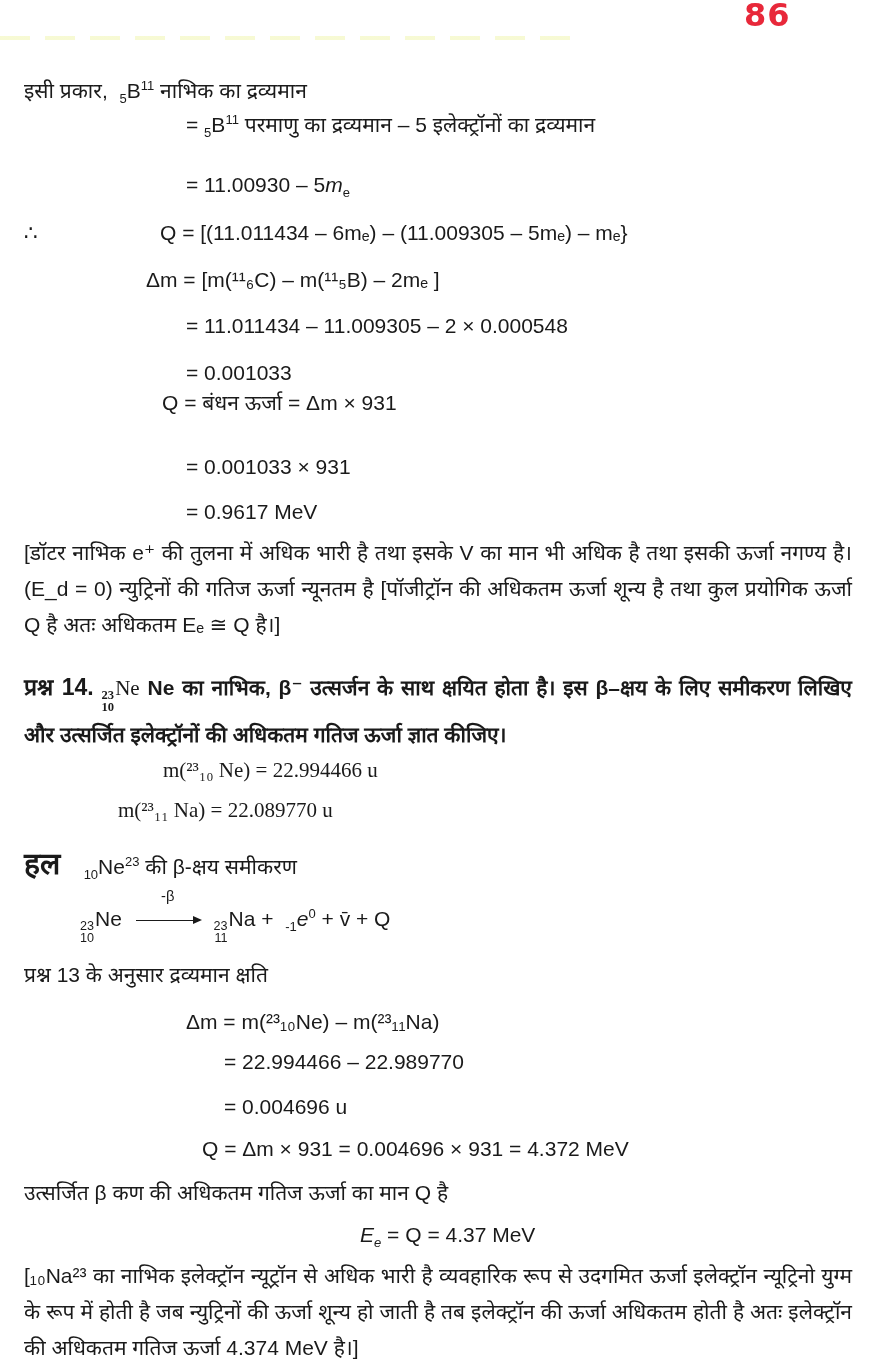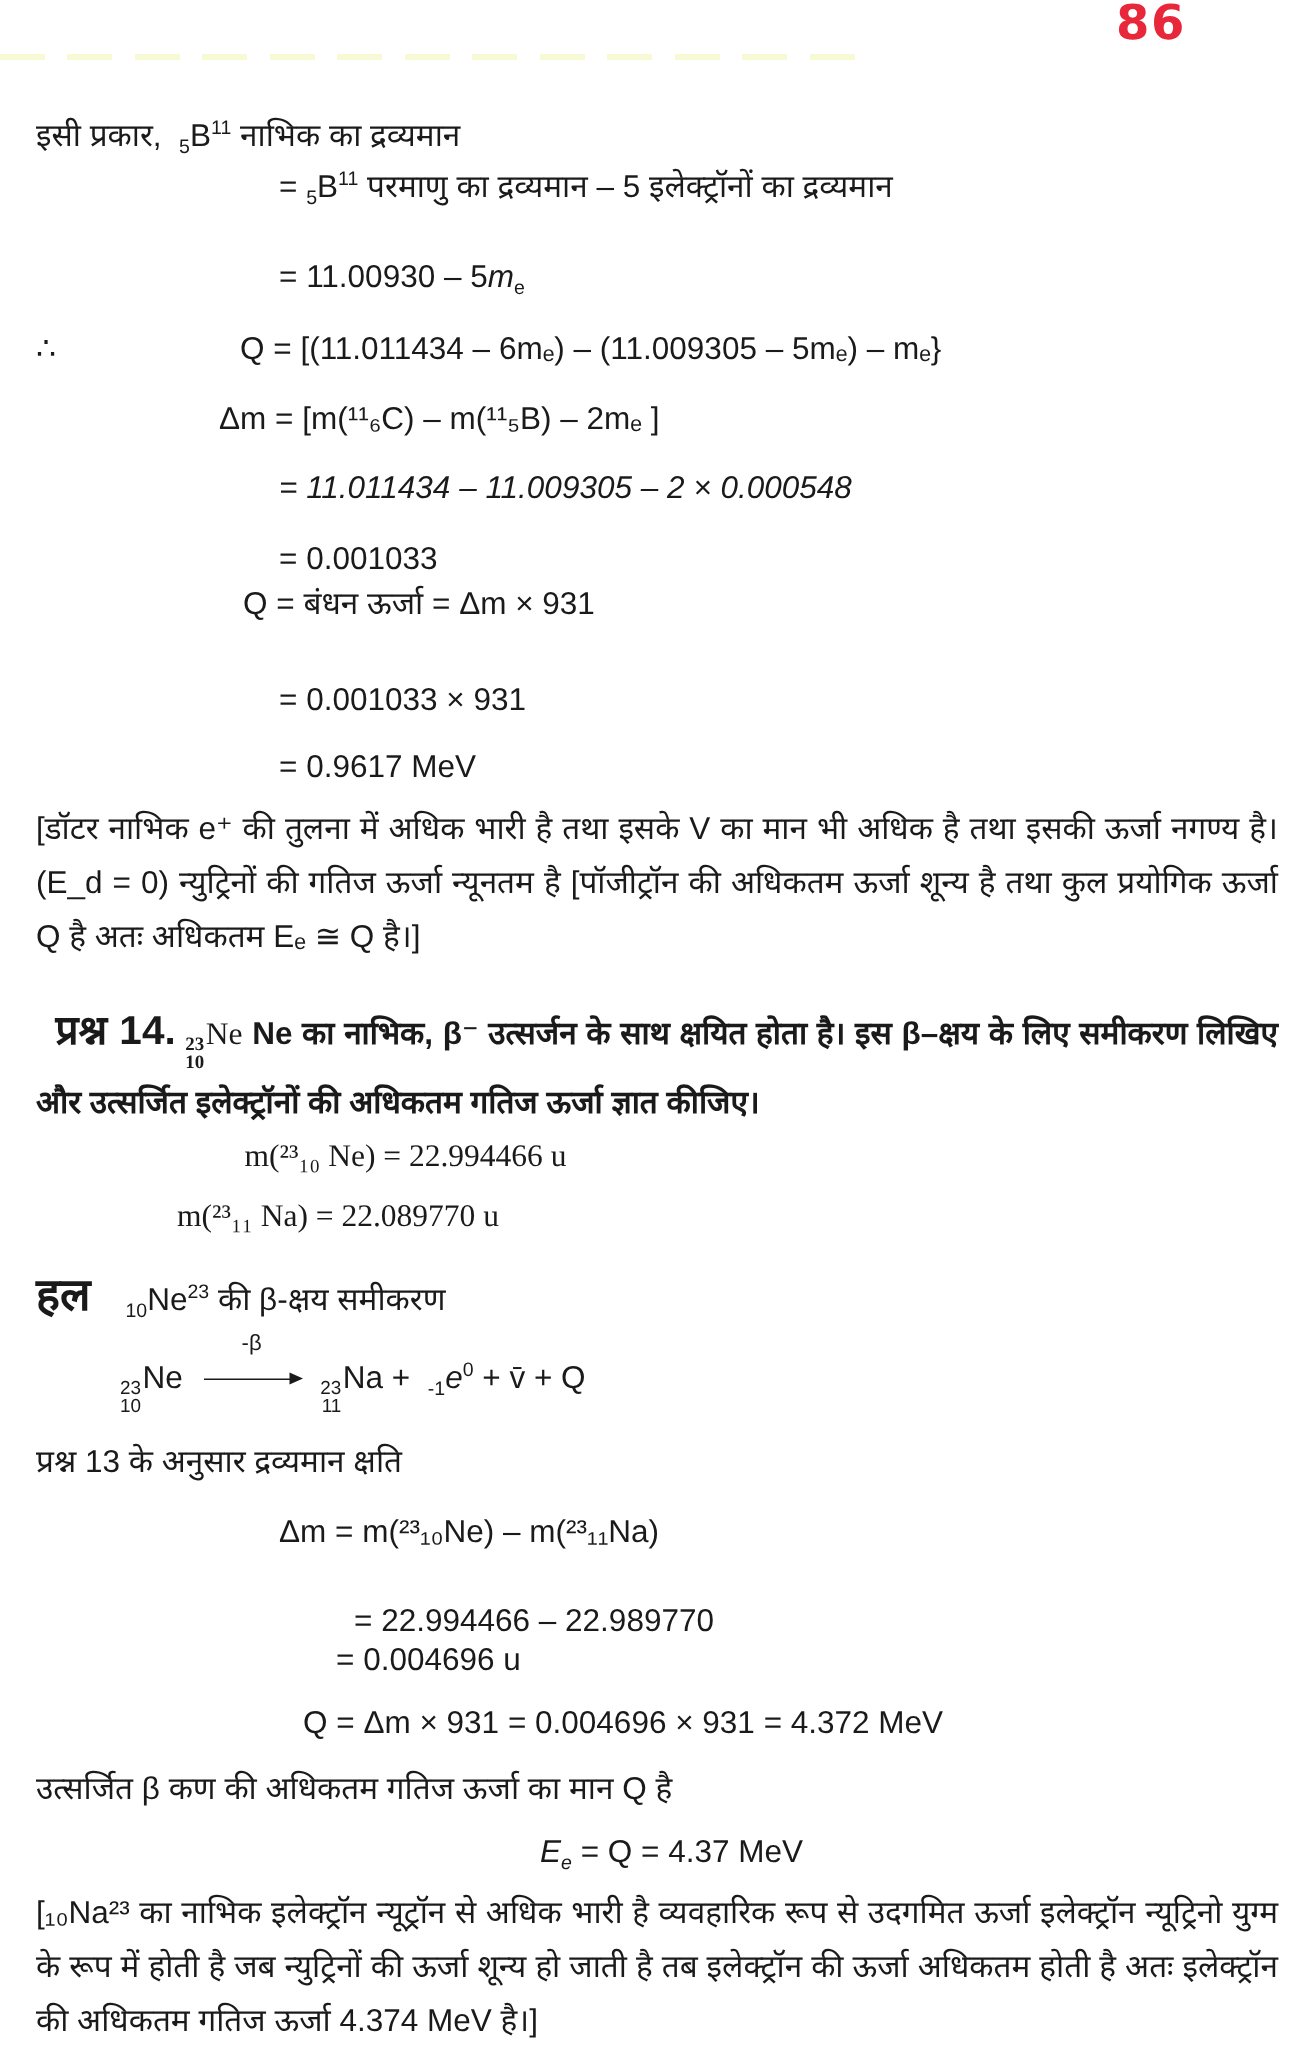--- a/index.html
+++ b/index.html
@@ -21,21 +21,21 @@
   .line { position: absolute; white-space: nowrap; line-height: 1.2; }
   .it { font-style: italic; }
   sub, sup { font-size: 0.62em; line-height: 0; }
   .nuc { display: inline-flex; flex-direction: column; font-size: 0.6em; line-height: 0.95; vertical-align: -0.35em; text-align: right; margin-right: 1px; }
   .para {
     position: absolute; left: 24px; width: 828px; line-height: 36px;
     text-align: justify; text-align-last: left;
   }
   .bold { font-weight: bold; }
   .serif { font-family: "Liberation Serif", "DejaVu Serif", serif; }
-  .q-head { font-size: 27px; margin-left: 13px; }
+  .q-head { font-size: 23px; }
   .arrow { display: inline-block; position: relative; width: 68px; text-align: center; margin: 0 6px; }
   .arrow-label { position: absolute; left: 0; right: 0; top: -18px; font-size: 0.7em; }
   .arrow-line { display: inline-block; width: 64px; border-top: 1.5px solid #1a1a1a; vertical-align: middle; position: relative; }
   .arrow-line::after { content: ""; position: absolute; right: -2px; top: -5px; border-left: 9px solid #1a1a1a; border-top: 4.5px solid transparent; border-bottom: 4.5px solid transparent; }
 </style>
 </head>
 <body>
 
 <div class="page-num">86</div>
 <div class="top-band"></div>
@@ -53,21 +53,21 @@
 </div>
 
 <div class="line" style="left:186px; top:172px;">
   <span>= 11.00930  – 5</span><span class="it">m</span><sub>e</sub>
 </div>
 
 <div class="line" style="left:24px; top:220px;">∴</div>
 <div class="line" style="left:160px; top:220px;">Q = [(11.011434 – 6mₑ) – (11.009305 – 5mₑ) – mₑ}</div>
 
 <div class="line" style="left:146px; top:267px;">Δm = [m(¹¹₆C) – m(¹¹₅B) – 2mₑ ]</div>
-<div class="line" style="left:186px; top:313px;font-style:italic;">= 11.011434 – 11.009305 – 2 × 0.000548</div>
+<div class="line" style="left:186px; top:313px;">= 11.011434 – 11.009305 – 2 × 0.000548</div>
 <div class="line" style="left:186px; top:360px;">= 0.001033</div>
 <div class="line" style="left:162px; top:390px;">Q = बंधन ऊर्जा = Δm × 931</div>
 <div class="line" style="left:186px; top:454px;">= 0.001033 × 931</div>
 <div class="line" style="left:186px; top:499px;">= 0.9617 MeV</div>
 
 <div class="para" style="top:535px;">[डॉटर नाभिक e⁺ की तुलना में अधिक भारी है तथा इसके V का मान भी अधिक है तथा इसकी ऊर्जा नगण्य है। (E_d = 0) न्युट्रिनों की गतिज ऊर्जा न्यूनतम है [पॉजीट्रॉन की अधिकतम ऊर्जा शून्य है तथा कुल प्रयोगिक ऊर्जा Q है अतः अधिकतम Eₑ ≅ Q है।]</div>
 
 <div class="para bold" style="top:666px; line-height:42px;">
   <span class="q-head">प्रश्न 14.</span>
   <span class="serif nuc">
@@ -95,21 +95,21 @@
   <span class="nuc">
       <span>23</span>
       <span>11</span>
     </span><span>Na +</span>
   &nbsp;<sub>-1</sub><span class="it">e</span><sup>0</sup>
   <span>+ v̄ + Q</span>
 </div>
 
 <div class="line" style="left:24px; top:962px;">प्रश्न 13 के अनुसार द्रव्यमान क्षति</div>
 <div class="line" style="left:186px; top:1009px;">Δm = m(²³₁₀Ne) – m(²³₁₁Na)</div>
-<div class="line" style="left:236px; top:1049px;margin-top:19px;">= 22.994466 – 22.989770</div>
+<div class="line" style="left:224px; top:1049px;">= 22.994466 – 22.989770</div>
 <div class="line" style="left:224px; top:1094px;">= 0.004696 u</div>
 <div class="line" style="left:202px; top:1136px;">Q = Δm × 931 = 0.004696 × 931 = 4.372  MeV</div>
 
 <div class="line" style="left:24px; top:1180px;">उत्सर्जित β कण की अधिकतम गतिज ऊर्जा का मान Q है</div>
 <div class="line" style="left:360px; top:1222px;">
   <span class="it">E</span><sub class="it">e</sub>
   <span>= Q = 4.37 MeV</span>
 </div>
 
 <div class="para" style="top:1258px;">[₁₀Na²³ का नाभिक इलेक्ट्रॉन न्यूट्रॉन से अधिक भारी है व्यवहारिक रूप से उदगमित ऊर्जा इलेक्ट्रॉन न्यूट्रिनो युग्म के रूप में होती है जब न्युट्रिनों की ऊर्जा शून्य हो जाती है तब इलेक्ट्रॉन की ऊर्जा अधिकतम होती है अतः इलेक्ट्रॉन की अधिकतम गतिज ऊर्जा 4.374 MeV है।]</div>

